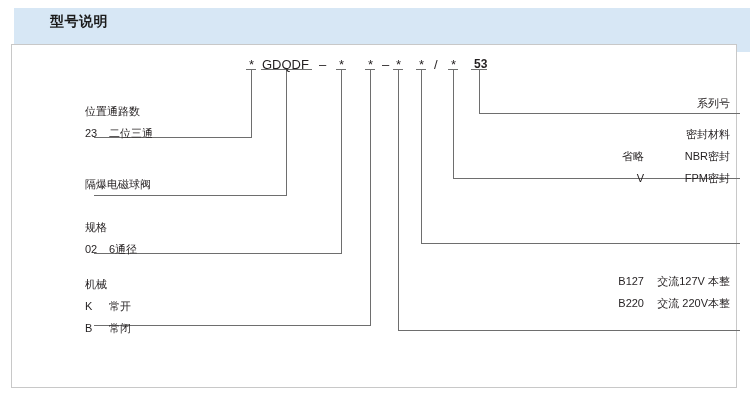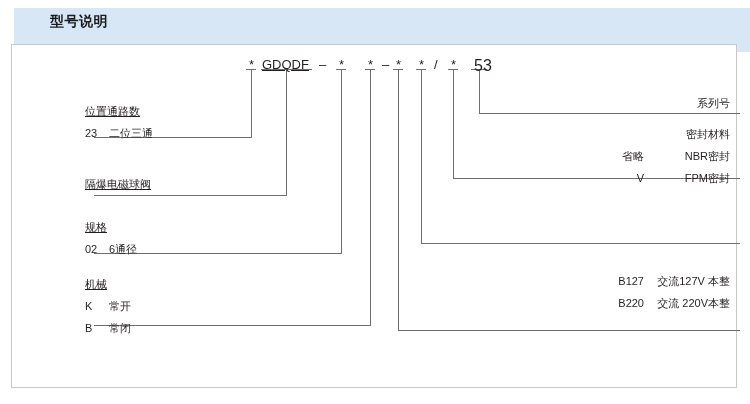--- a/index.html
+++ b/index.html
@@ -64,31 +64,31 @@
   }
 
   
   .code-token {
     position: absolute;
     font-size: 13px;
     color: #231f20;
     white-space: nowrap;
     line-height: 1;
   }
-  .code-token.serif-num { font-size: 16px; }
+  .code-token.serif-num { font-size: 12px; font-weight: bold; }
 
   
   .label-block {
     position: absolute;
     font-size: 11px;
     line-height: 15px;
     color: #231f20;
     white-space: nowrap;
   }
-  .label-block.left  { text-align: left; text-decoration: underline;  }
+  .label-block.left  { text-align: left;  }
   .label-block.right { text-align: right; }
 
   .lbl-row { display: block; white-space: nowrap; }
   .lbl-code {
     display: inline-block;
     text-align: right;
     margin-top: 7px;
   }
   .lbl-desc {
     display: inline-block;
@@ -140,21 +140,21 @@
 
       <path d="M421,69 L421,243 L740,243"></path>
 
       <path d="M398,69 L398,330 L740,330"></path>
 
     </g>
   </svg>
 
   <div>
     <span class="code-token" style="left:249px; top:58px;">*</span>
-    <span class="code-token" style="left:262px; top:58px;text-decoration:underline;">GDQDF</span>
+    <span class="code-token" style="left:262px; top:58px;">GDQDF</span>
     <span class="code-token" style="left:319px; top:58px;">–</span>
     <span class="code-token" style="left:339px; top:58px;">*</span>
     <span class="code-token" style="left:368px; top:58px;">*</span>
     <span class="code-token" style="left:382px; top:58px;">–</span>
     <span class="code-token" style="left:396px; top:58px;">*</span>
     <span class="code-token" style="left:419px; top:58px;">*</span>
     <span class="code-token" style="left:434px; top:58px;">/</span>
     <span class="code-token" style="left:451px; top:58px;">*</span>
     <span class="code-token serif-num" style="left:474px; top:58px;">53</span>
   </div>

